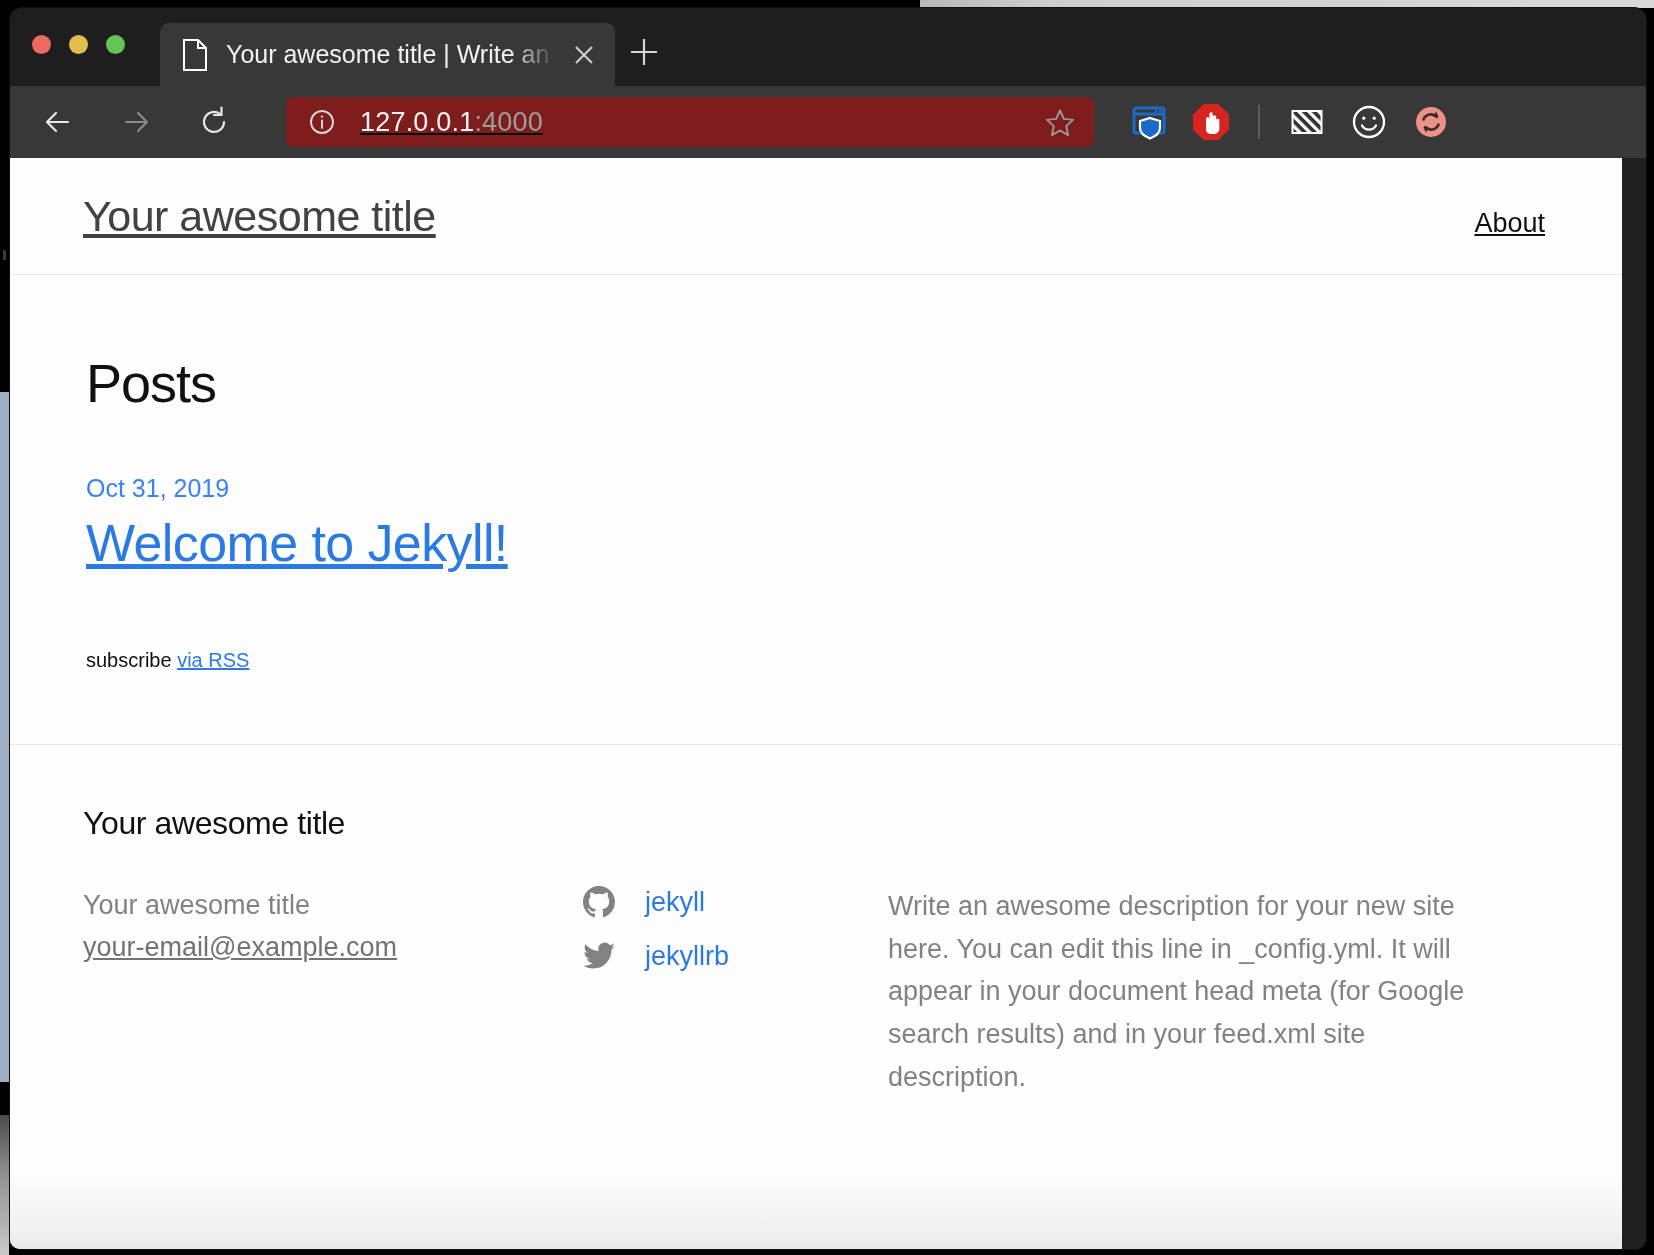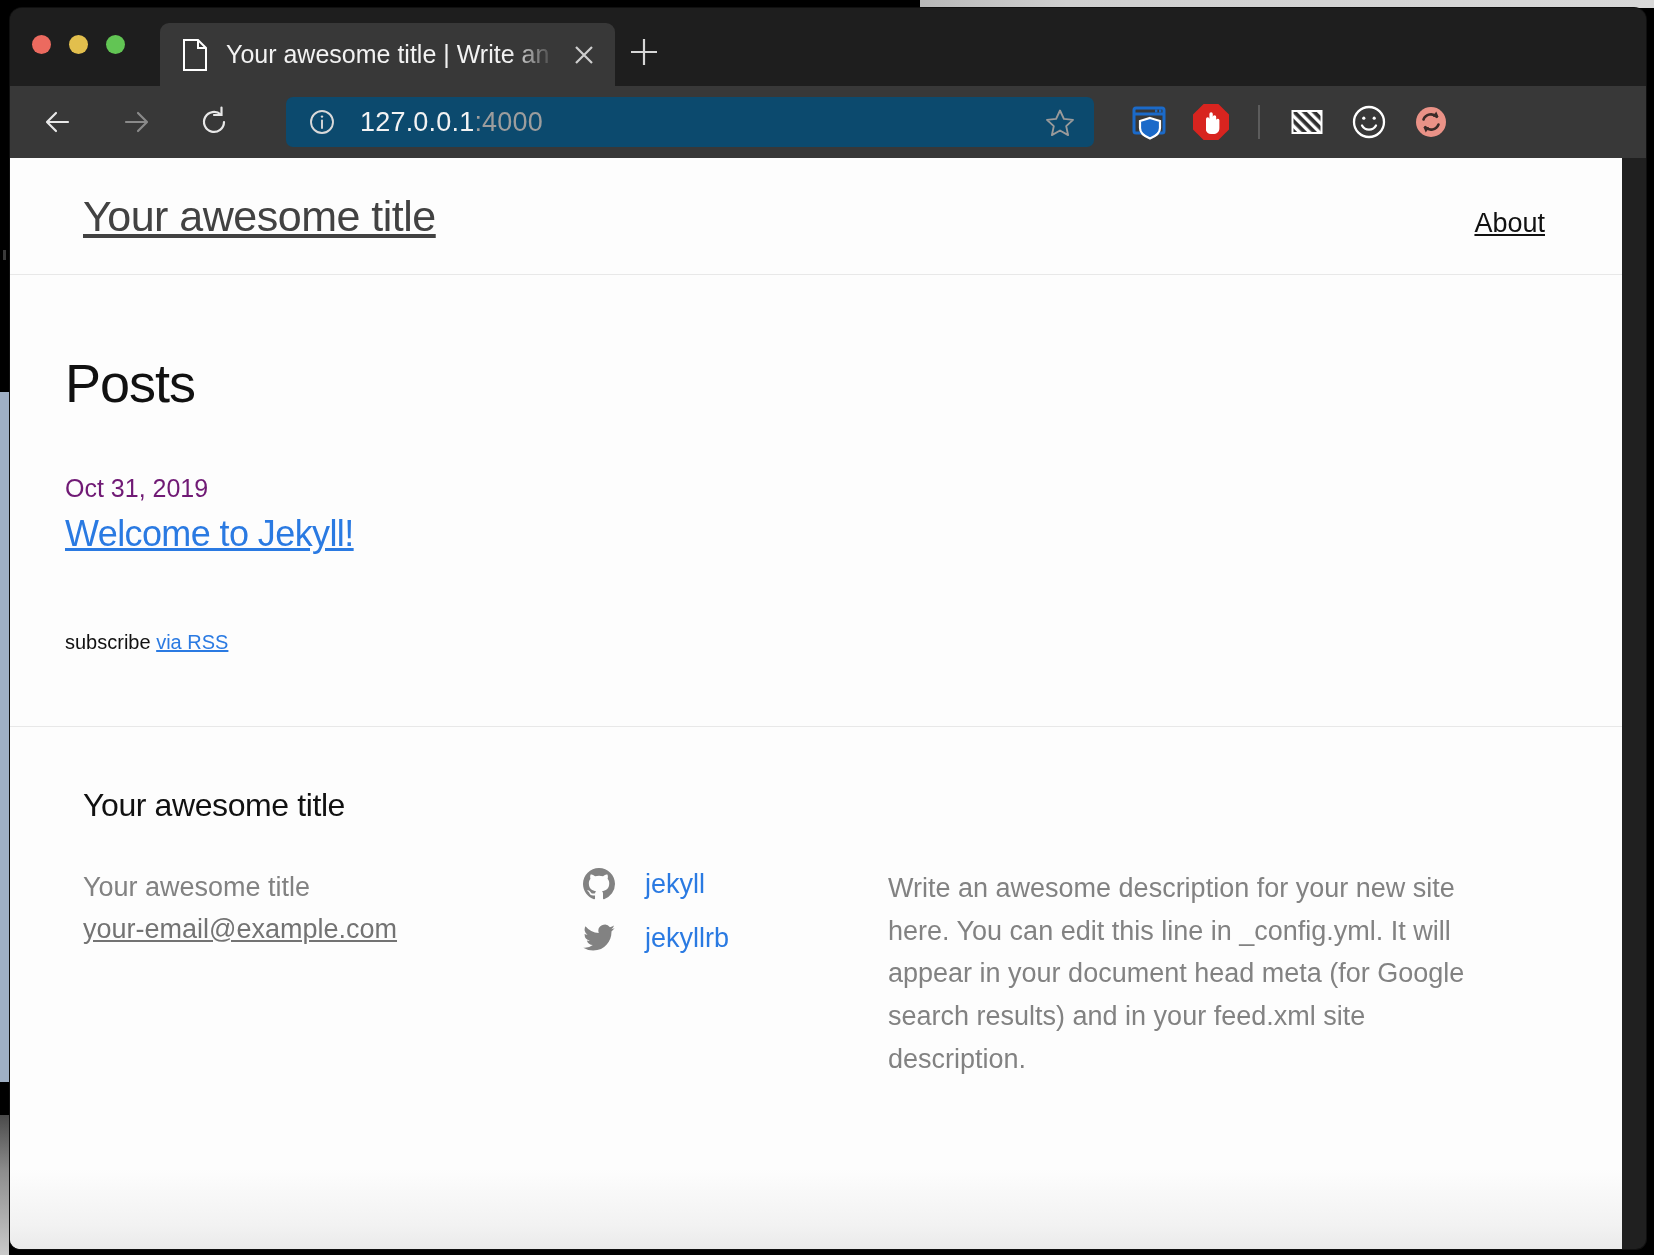--- a/index.html
+++ b/index.html
@@ -102,23 +102,23 @@
     color: #e8e8e8;
     flex: none;
   }
   #nav-back   { margin-left: 22px; }
   #nav-forward{ margin-left: 26px; color:#8a8a8a; }
   #nav-reload { margin-left: 26px; }
 
   #url-bar {
     position: absolute; left: 276px; top: 11px;
     width: 808px; height: 50px;
-    background: #0c4a6e;
+    background: #7f1d1d;
     border-radius: 7px;
-    display: flex; align-items: center;
+    display: flex; align-items: center; text-decoration: underline;
   }
   #url-info-icon { margin-left: 22px; width:28px; height:28px; color:#d9d9d9; flex:none; }
   #url-text {
     margin-left: 24px;
     font-size: 27px;
     letter-spacing: 0.2px;
     color: #f3f3f3;
     white-space: nowrap;
   }
   #url-text .url-port { color: #9d9d9d; }
@@ -154,35 +154,35 @@
     margin-left: 73px;
     font-size: 43px;
     font-weight: 400;
     color: #424242;
     letter-spacing: -0.5px;
   }
   #site-nav { position:absolute; right: 77px; top: 50px; margin-left: 36px; }
   #nav-link-about { font-size: 27px; color: #111111; }
 
   
-  #main-content { padding: 0 55px; }
+  #main-content { padding: 0 76px; }
   #posts-heading {
     margin-top: 77px;
     font-size: 54px;
     font-weight: 400;
     color: #111111;
     letter-spacing: -1px;
   }
   #post-list { list-style: none; margin-top: 60px; }
   .post-item { margin-bottom: 0; }
-  .post-meta { font-size: 25px; color: #701a75; text-align: right; }
+  .post-meta { font-size: 25px; color: #3b82f6; text-align: right; }
   .post-link {
     display: block;
     margin-top: 10px;
-    font-size: 36px;
+    font-size: 52px;
     color: #2a7ae2;
     letter-spacing: -0.6px;
   }
   #rss-subscribe {
     margin-top: 76px;
     font-size: 20px;
     color: #111111;
   }
   #rss-link { color: #2a7ae2; }
 

